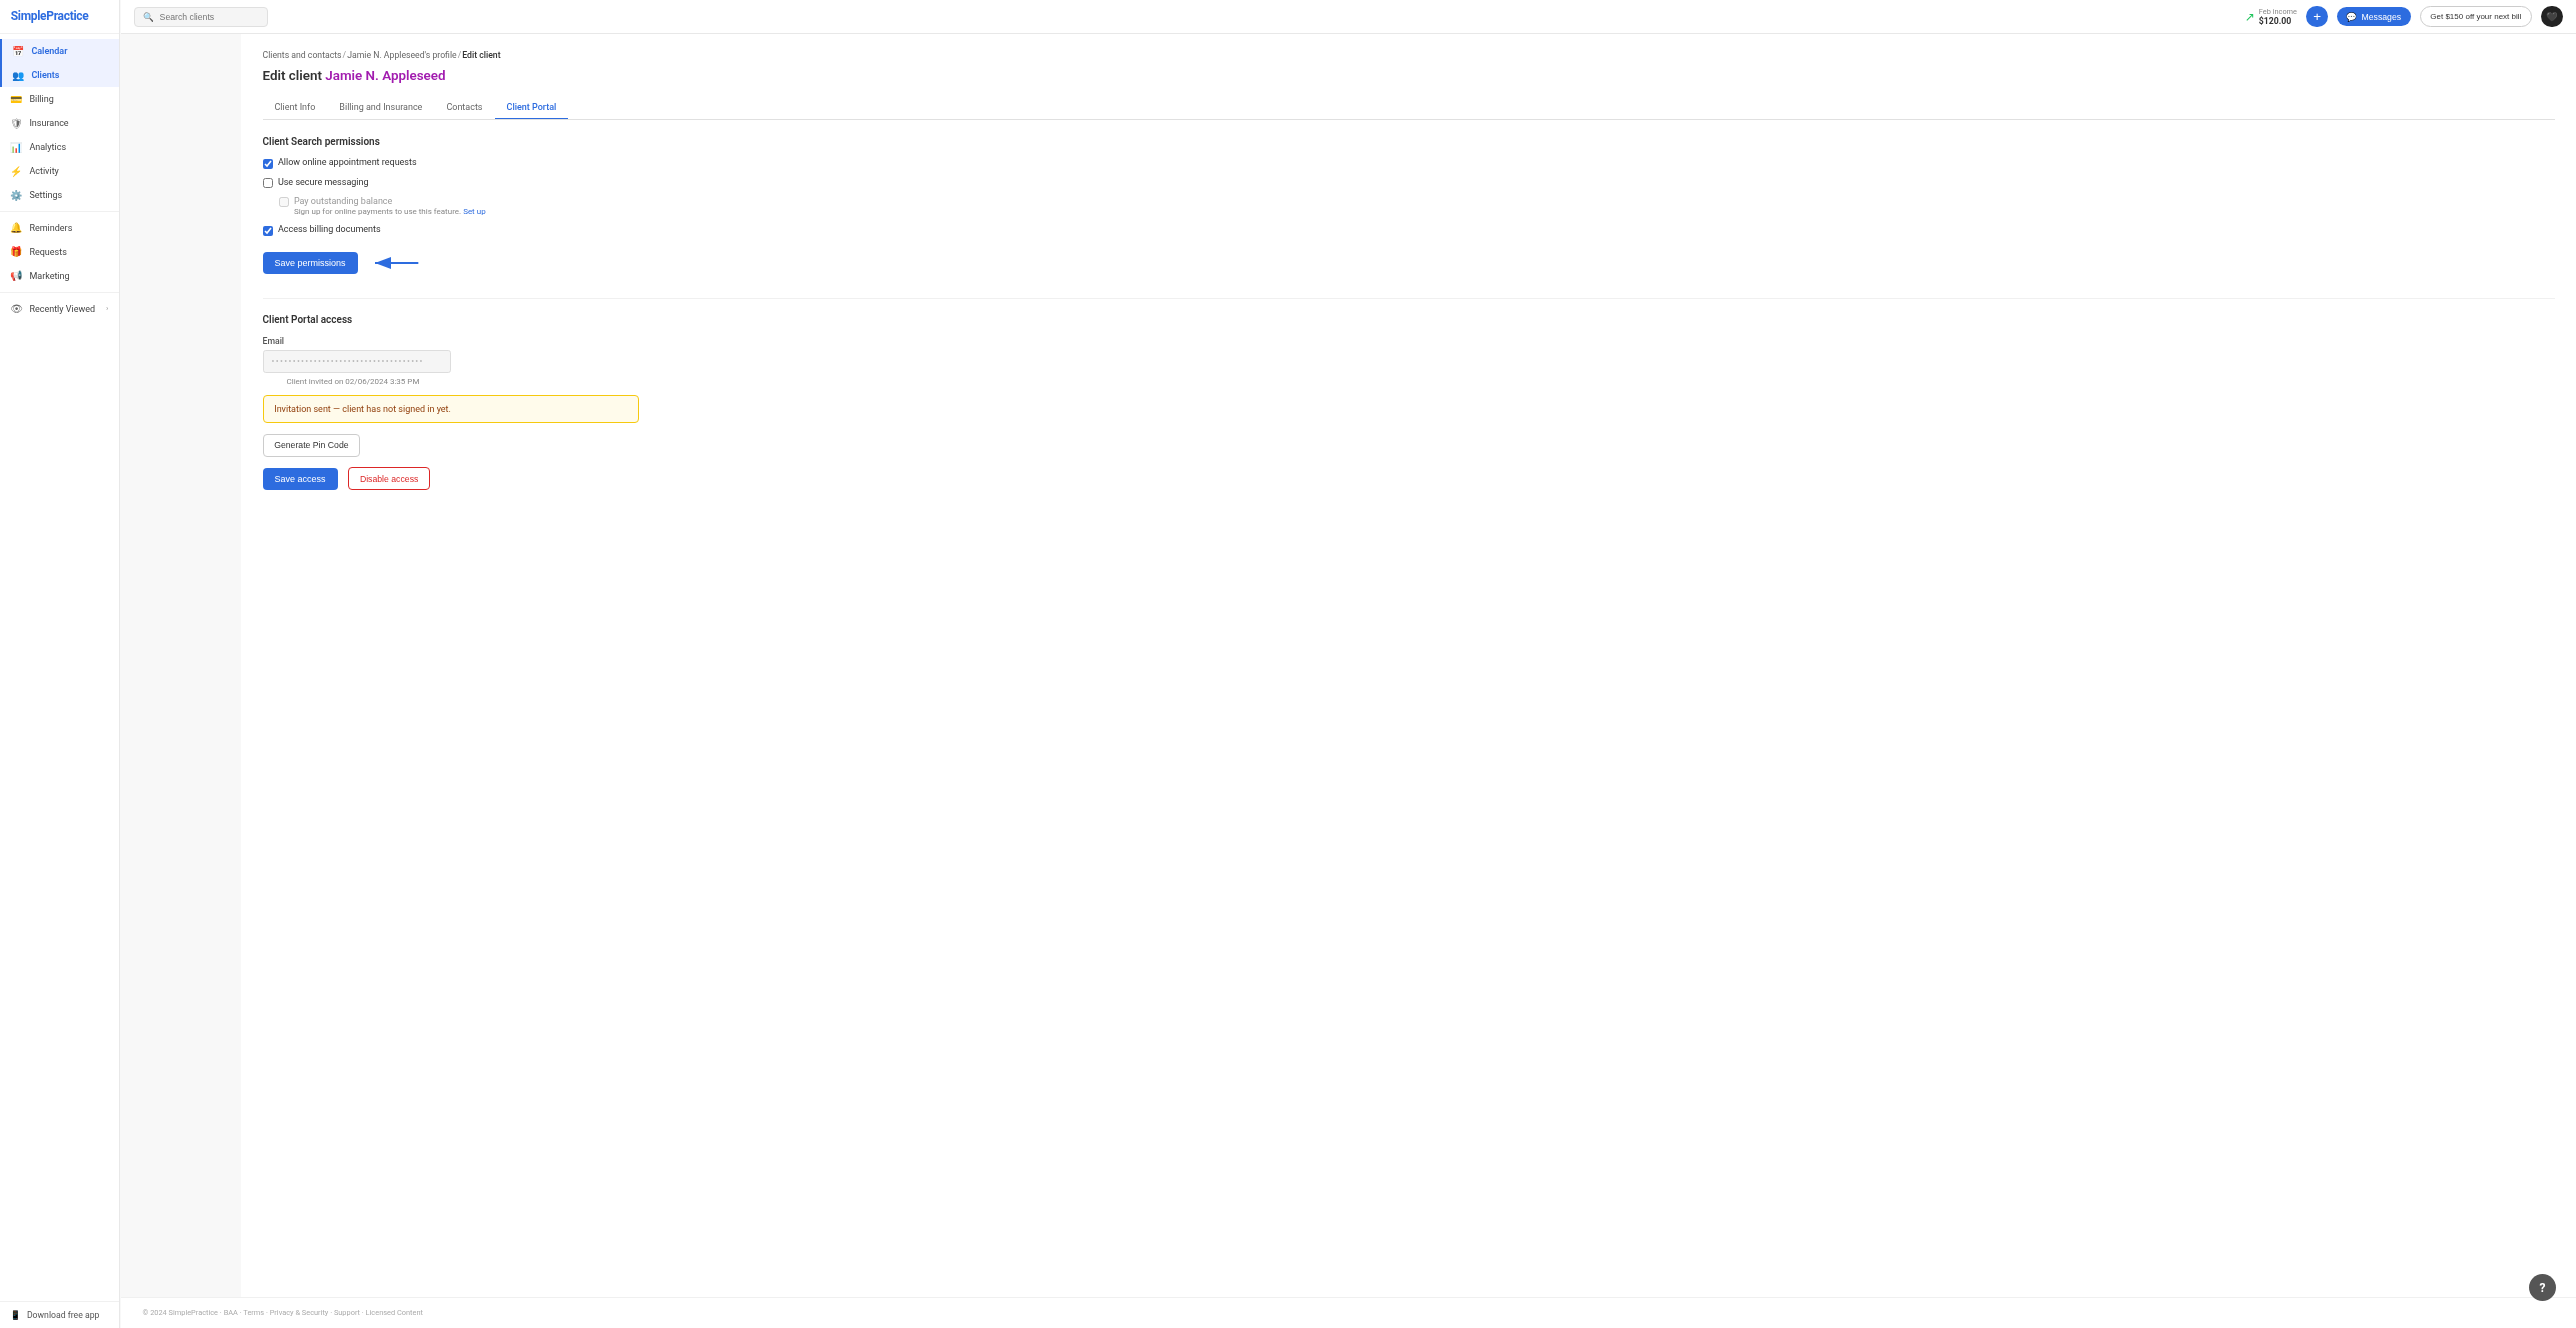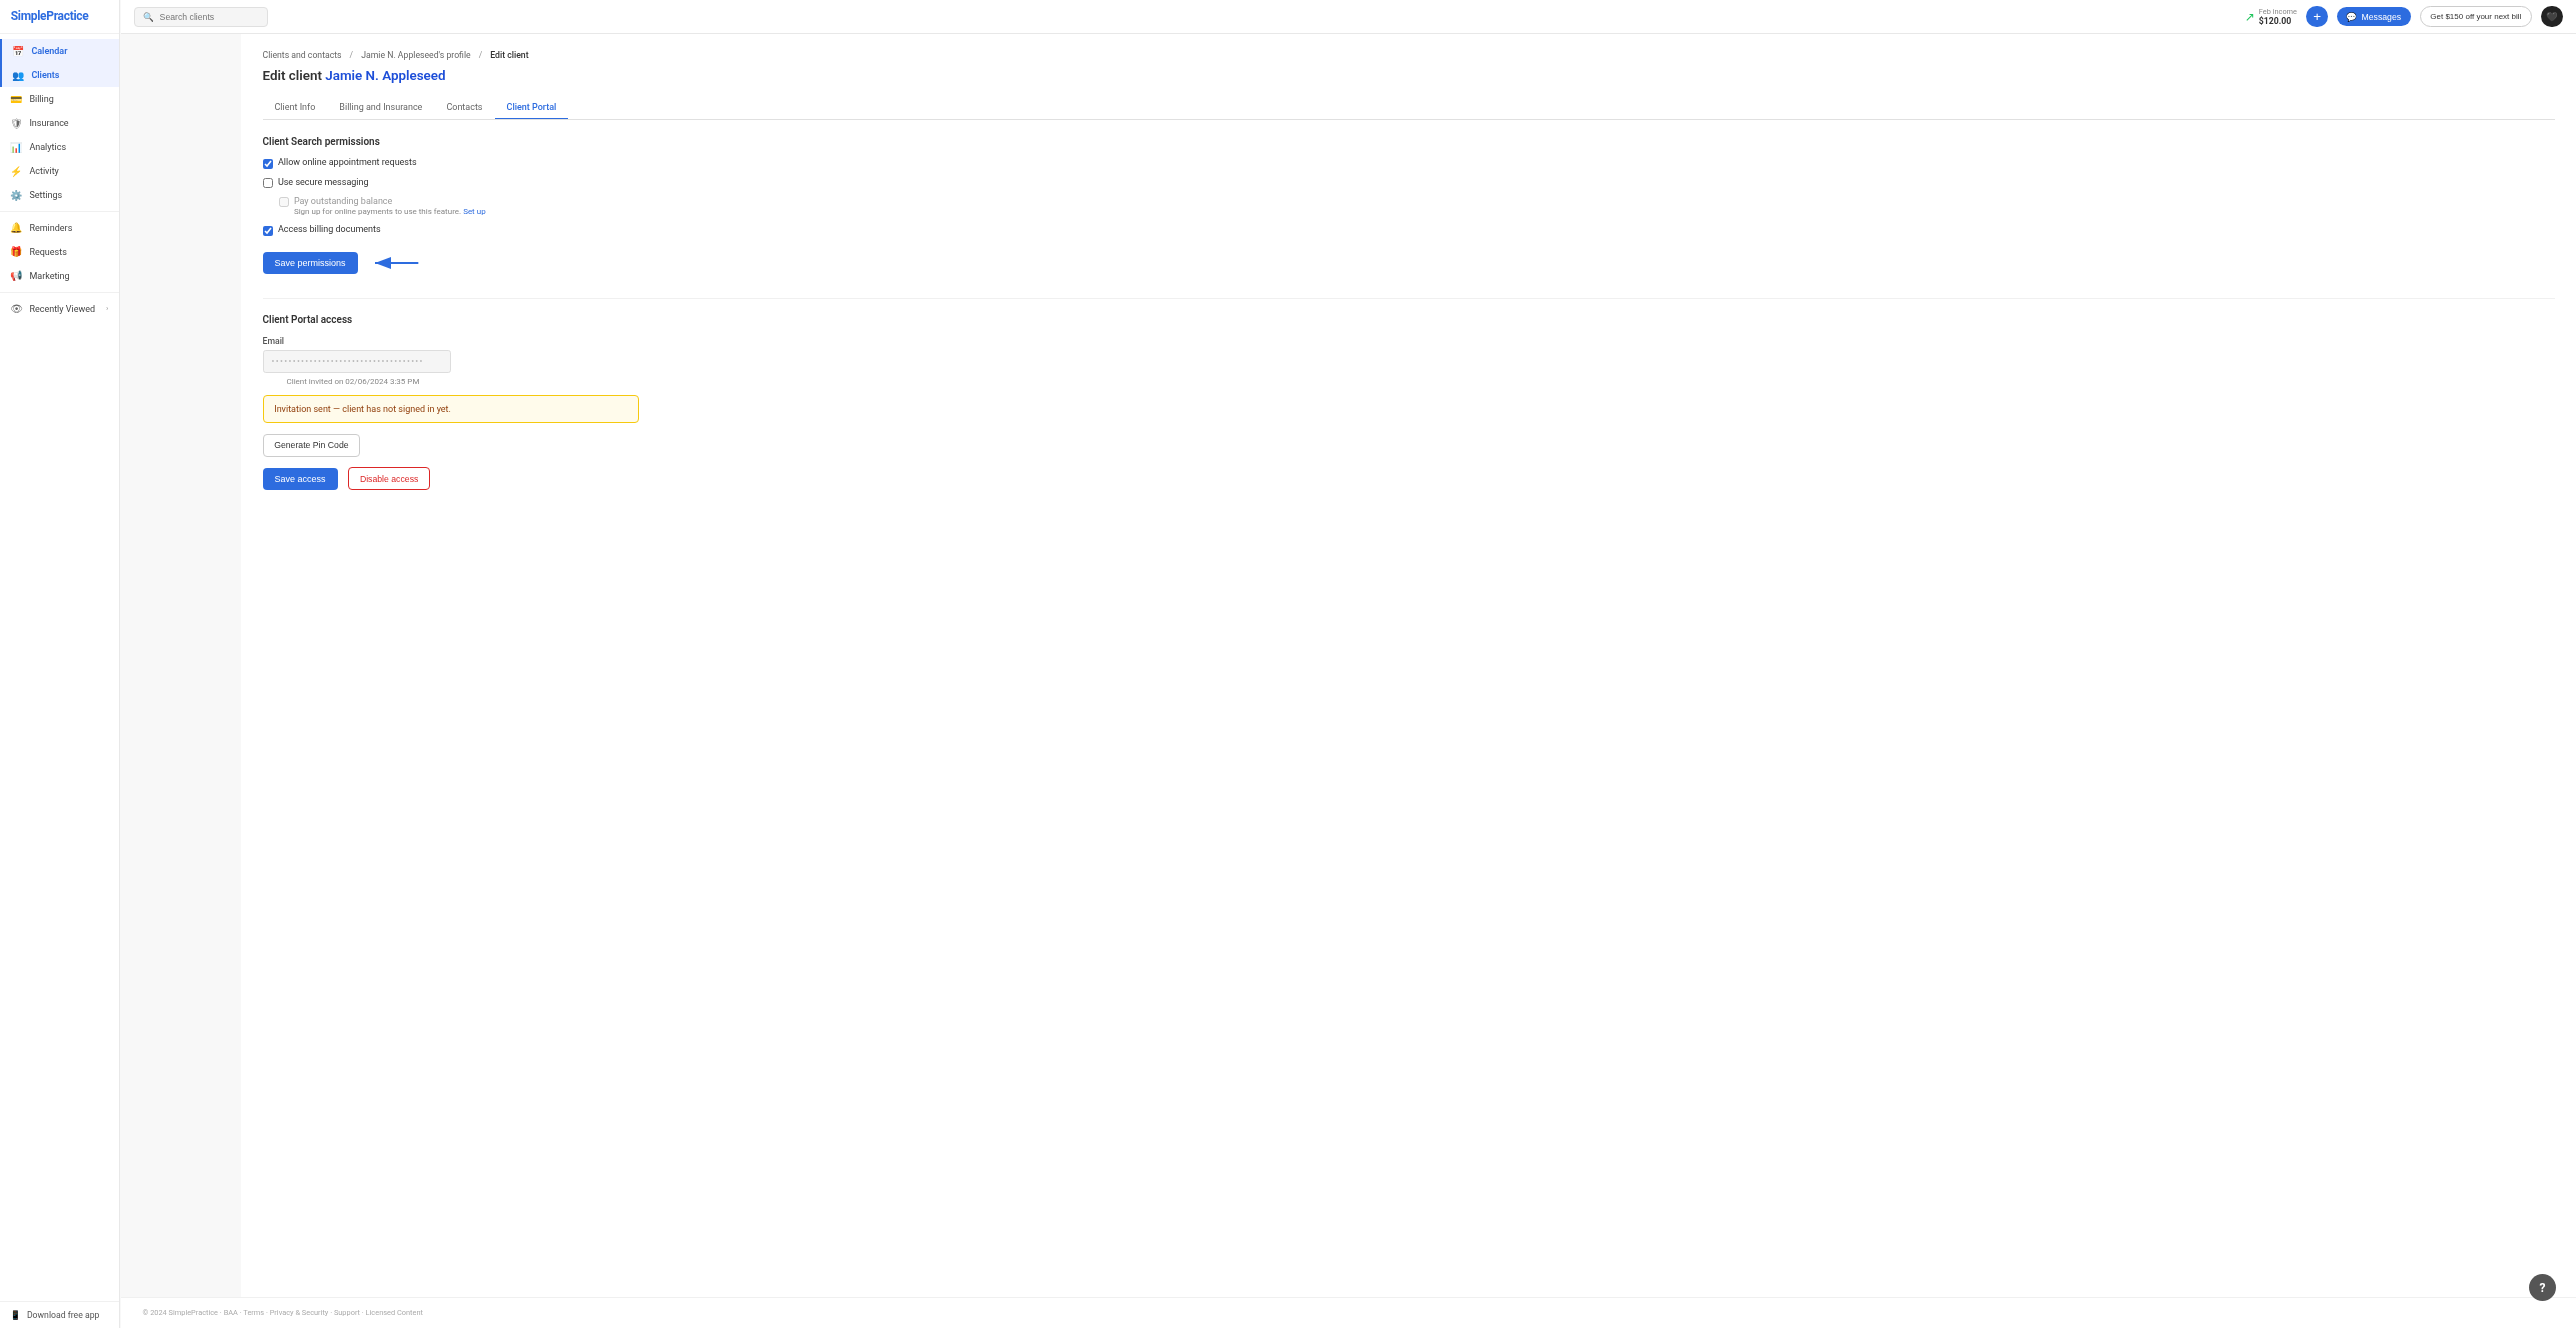--- a/index.html
+++ b/index.html
@@ -31,28 +31,28 @@
     .feb-income .amount { font-weight: 700; font-size: 8.7px; }
     .btn-plus { width: 21.5px; height: 21.5px; background: #2d6cdf; border-radius: 50%; display: flex; align-items: center; justify-content: center; color: #fff; font-size: 13.4px; cursor: pointer; border: none; }
     .btn-messages { display: flex; align-items: center; gap: 4px; background: #2d6cdf; color: #fff; border: none; border-radius: 13.4px; padding: 4.7px 9.4px; font-size: 8.7px; cursor: pointer; font-weight: 500; }
     .btn-bill { border: 0.7px solid #ccc; background: #fff; border-radius: 13.4px; padding: 4.7px 9.4px; font-size: 8px; cursor: pointer; color: #333; }
     .avatar { width: 21.5px; height: 21.5px; background: #222; border-radius: 50%; display: flex; align-items: center; justify-content: center; color: #fff; font-size: 9.4px; cursor: pointer; }
 
     
     .main { margin-left: 121px; margin-top: 34px; flex: 1; overflow-y: auto; background: #fff; padding: 16px 21.5px; }
 
     
-    .breadcrumb { font-size: 8.7px; color: #666; margin-bottom: 8px; display: flex; align-items: center; gap: 8px; }
+    .breadcrumb { font-size: 8.7px; color: #666; margin-bottom: 8px; display: flex; align-items: center; gap: 1px; }
     .breadcrumb a { color: #666; text-decoration: none; }
     .breadcrumb .sep { color: #999; }
     .breadcrumb .current { color: #333; font-weight: 500; }
 
     
     .page-title { font-size: 13.4px; font-weight: 600; color: #333; margin-bottom: 12px; }
-    .page-title .client-name { color: #1d4ed8; }
+    .page-title .client-name { color: #a21caf; }
 
     
     .tabs { display: flex; gap: 0; border-bottom: 0.7px solid #e0e0e0; margin-bottom: 16px; }
     .tab { padding: 6.7px 12px; font-size: 9px; cursor: pointer; color: #666; border-bottom: 1.3px solid transparent; margin-bottom: -0.7px; }
     .tab.active { color: #2d6cdf; border-bottom-color: #2d6cdf; font-weight: 500; }
 
     
     .section-title { font-size: 10px; font-weight: 600; color: #333; margin-bottom: 10.7px; }
 
     

